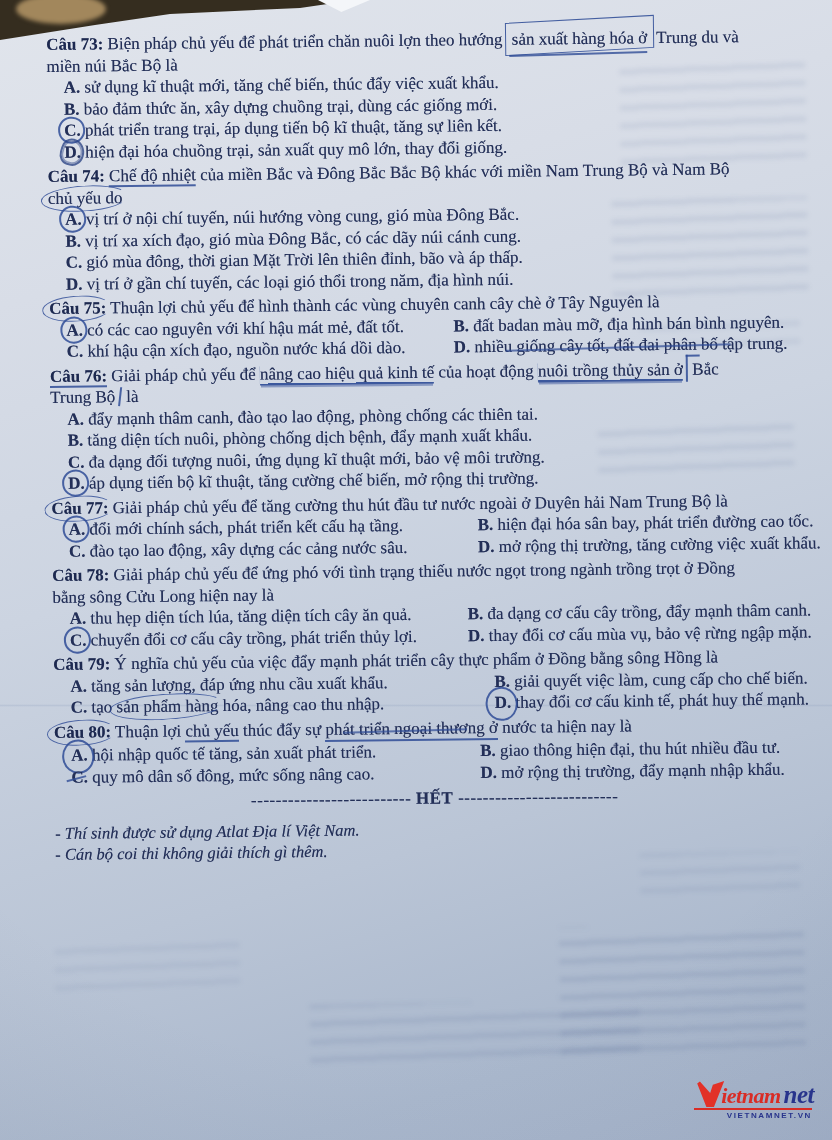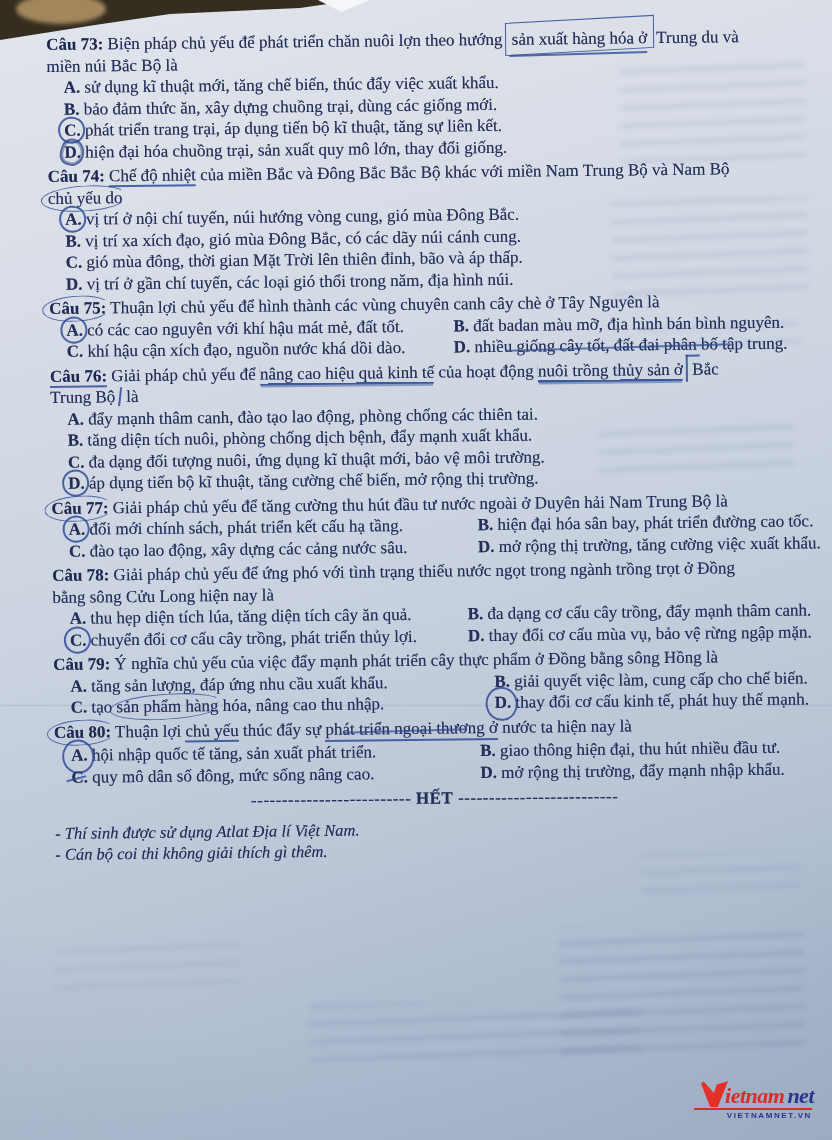--- a/index.html
+++ b/index.html
@@ -72,21 +72,21 @@
   .notes{margin-top:9px;font-style:italic;font-size:16.5px;}
   
   .logo{position:absolute;right:18px;bottom:20px;width:170px;text-align:right;}
   .logo-row{display:flex;align-items:flex-end;justify-content:flex-end;line-height:1;}
   .logo-v{display:inline-block;width:27px;height:26px;background:#e23128;margin-right:-3px;
     -webkit-clip-path:polygon(0 10%,10% 2%,48% 46%,58% 14%,100% 0,62% 100%,34% 100%);
     clip-path:polygon(0 10%,10% 2%,48% 46%,58% 14%,100% 0,62% 100%,34% 100%);}
   .logo-script{font-family:"Liberation Serif",serif;font-style:italic;font-weight:bold;
     color:#d92c25;font-size:22px;letter-spacing:-.5px;}
   .logo-net{font-family:"Liberation Serif",serif;font-style:italic;font-weight:bold;
-    color:#28348c;font-size:22px;margin-left:3px;letter-spacing:-.5px;}
+    color:#28348c;font-size:25px;margin-left:3px;letter-spacing:-.5px;}
   .logo-underline{height:2px;background:#d92c25;width:118px;margin:1px 2px 1px auto;}
   .logo-sub{font-family:"Liberation Sans",sans-serif;font-size:8px;font-weight:bold;
     letter-spacing:1.6px;color:#28348c;margin-right:2px;}
 </style>
 </head>
 <body>
 
 <div class="photo">
 
   <div class="ghost" style="left:620px;top:58px;width:186px;height:114px;opacity:.38;"></div>

